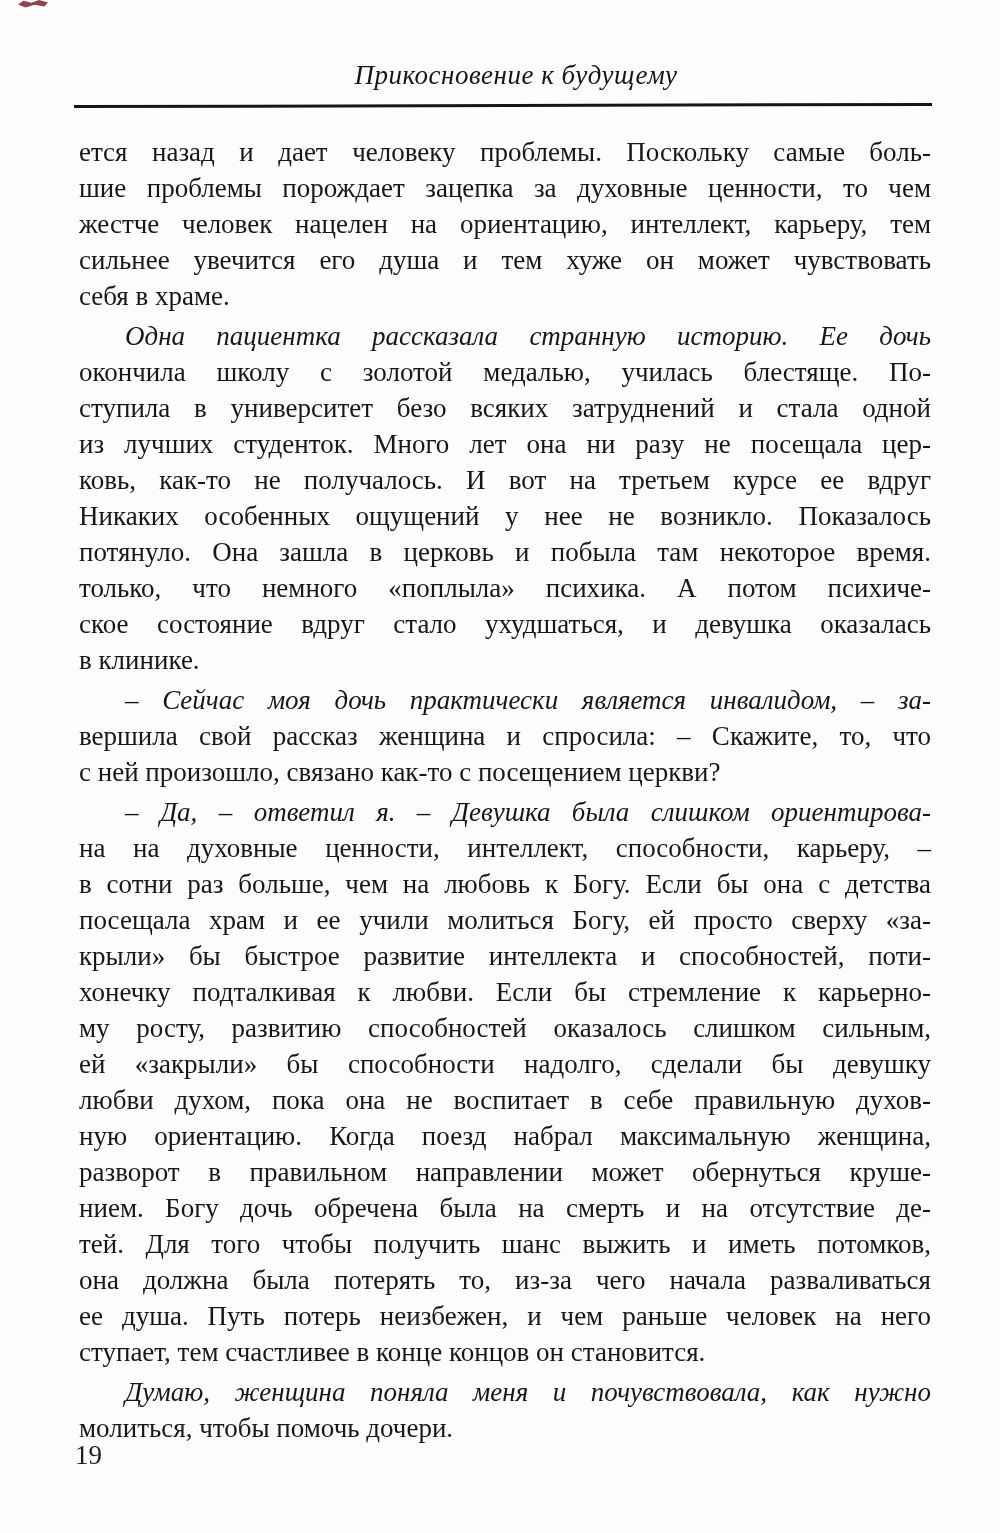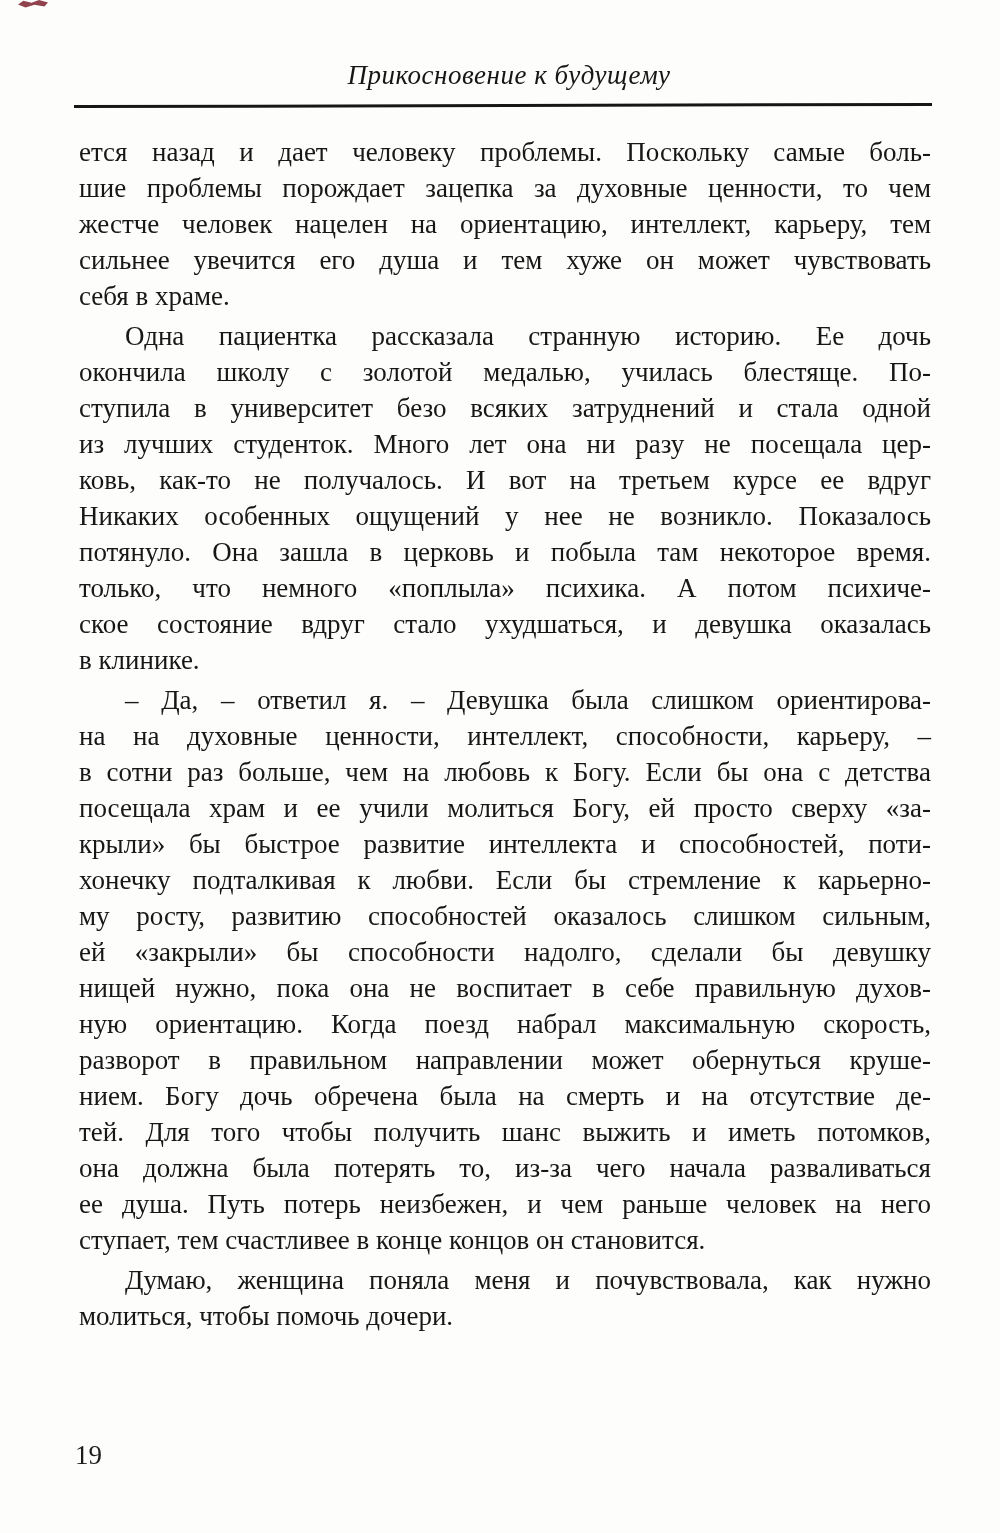--- a/index.html
+++ b/index.html
@@ -22,21 +22,21 @@
     left: 18px;
     top: 0;
     width: 30px;
     height: 8px;
     background: #7d222e;
     opacity: 0.85;
     clip-path: polygon(0 55%, 18% 10%, 45% 35%, 70% 0, 100% 30%, 88% 80%, 55% 60%, 25% 95%);
   }
   .running-head {
     position: absolute;
-    left: 81px;
+    left: 88px;
     top: 60px;
     width: 856px;
     text-align: center;
     font-style: italic;
     font-size: 27px;
     letter-spacing: 0.5px;
     color: #161616;
   }
   .head-rule {
     position: absolute;
@@ -57,21 +57,21 @@
     color: #171717;
   }
   .para { margin: 4px; }
   .line {
     text-align: justify;
     text-align-last: justify;
     text-justify: inter-word;
     white-space: normal;
   }
   .line.last { text-align-last: left; }
-  .para.indent .line:first-child { text-indent: 46px; }
+  .para.indent .line:first-child { text-indent: 46px; font-style: italic; }
   .page-number {
     position: absolute;
     left: 75px;
     top: 1440px;
     width: 860px;
     font-size: 27px;
     color: #1c1c1c;
   }
 </style>
 </head>
@@ -98,30 +98,35 @@
         <div class="line">ступила в университет безо всяких затруднений и стала одной</div>
         <div class="line">из лучших студенток. Много лет она ни разу не посещала цер-</div>
         <div class="line">ковь, как-то не получалось. И вот на третьем курсе ее вдруг</div>
         <div class="line">Никаких особенных ощущений у нее не возникло. Показалось</div>
         <div class="line">потянуло. Она зашла в церковь и побыла там некоторое время.</div>
         <div class="line">только, что немного «поплыла» психика. А потом психиче-</div>
         <div class="line">ское состояние вдруг стало ухудшаться, и девушка оказалась</div>
         <div class="line last">в клинике.</div>
       </div>
       <div class="para indent">
+        <div class="line">– Сейчас моя дочь практически является инвалидом, – за-</div>
+        <div class="line">вершила свой рассказ женщина и спросила: – Скажите, то, что</div>
+        <div class="line last">с ней произошло, связано как-то с посещением церкви?</div>
+      </div>
+      <div class="para indent">
         <div class="line">– Да, – ответил я. – Девушка была слишком ориентирова-</div>
         <div class="line">на на духовные ценности, интеллект, способности, карьеру, –</div>
         <div class="line">в сотни раз больше, чем на любовь к Богу. Если бы она с детства</div>
         <div class="line">посещала храм и ее учили молиться Богу, ей просто сверху «за-</div>
         <div class="line">крыли» бы быстрое развитие интеллекта и способностей, поти-</div>
         <div class="line">хонечку подталкивая к любви. Если бы стремление к карьерно-</div>
         <div class="line">му росту, развитию способностей оказалось слишком сильным,</div>
         <div class="line">ей «закрыли» бы способности надолго, сделали бы девушку</div>
-        <div class="line">нищей нужно, пока она не воспитает в себе правильную духов-</div>
-        <div class="line">ную ориентацию. Когда поезд набрал максимальную скорость,</div>
+        <div class="line">любви духом, пока она не воспитает в себе правильную духов-</div>
+        <div class="line">ную ориентацию. Когда поезд набрал максимальную женщина,</div>
         <div class="line">разворот в правильном направлении может обернуться круше-</div>
         <div class="line">нием. Богу дочь обречена была на смерть и на отсутствие де-</div>
         <div class="line">тей. Для того чтобы получить шанс выжить и иметь потомков,</div>
         <div class="line">она должна была потерять то, из-за чего начала разваливаться</div>
         <div class="line">ее душа. Путь потерь неизбежен, и чем раньше человек на него</div>
         <div class="line last">ступает, тем счастливее в конце концов он становится.</div>
       </div>
       <div class="para indent">
         <div class="line">Думаю, женщина поняла меня и почувствовала, как нужно</div>
         <div class="line last">молиться, чтобы помочь дочери.</div>

